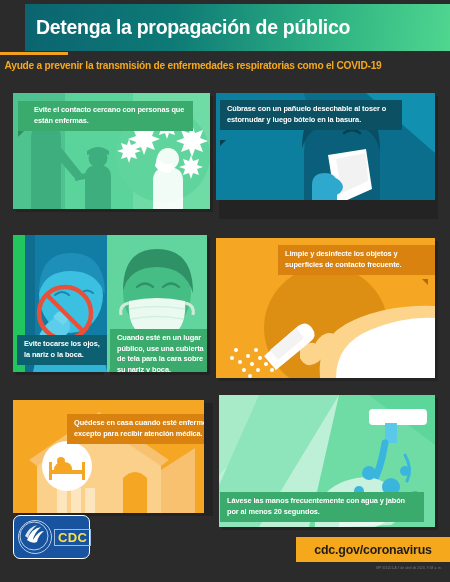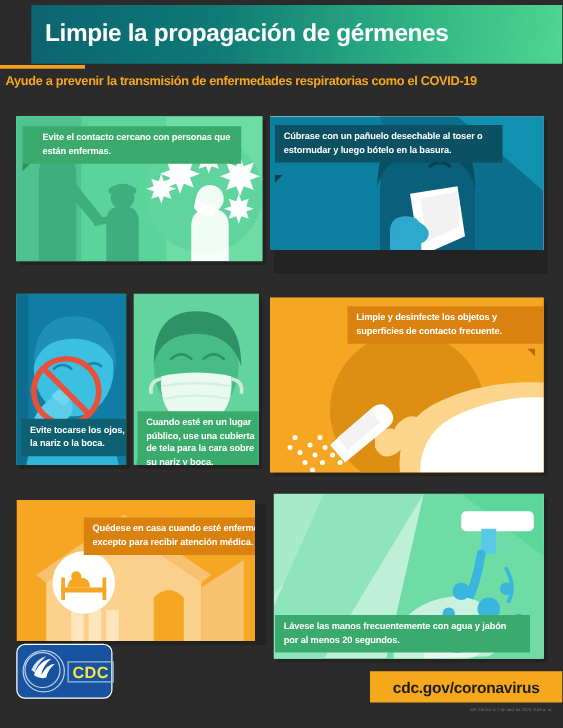--- a/index.html
+++ b/index.html
@@ -71,21 +71,21 @@
   .fineprint{
     position:absolute;right:8px;top:566px;color:#7b7b7b;font-size:3.2px;
     letter-spacing:.1px;text-align:right;
   }
 </style>
 </head>
 <body>
 
 <div class="header-wrap">
   <div class="header-bar">
-    <div class="header-title">Limpie la propagación de gérmenes</div>
+    <div class="header-title">Detenga la propagación de público</div>
   </div>
   <div class="header-underline"></div>
 </div>
 
 <div class="subtitle">Ayude a prevenir la transmisión de enfermedades respiratorias como el COVID-19</div>
 
 <div class="shadow" style="left:16px;top:96px;width:197px;height:116px;"></div>
 <div class="panel" style="left:13px;top:93px;width:197px;height:116px;background:#6fdca6;">
   <svg width="197" height="116" viewBox="0 0 197 116">
     <rect x="0" y="0" width="197" height="116" fill="#6fdca6"></rect>
@@ -136,21 +136,21 @@
     <path d="M120 66 L150 60 L152 88 L126 100 Z" fill="#f2f2f2"></path>
 
     <path d="M96 123 L96 92 q0 -12 13 -12 q12 0 12 12 l0 31 Z" fill="#2ea8cd"></path>
     <path d="M104 86 q12 -6 20 2 q6 6 0 12 q-12 8 -22 0 Z" fill="#2ea8cd"></path>
   </svg>
   <div class="bubble dteal" style="left:4px;top:7px;width:168px;">Cúbrase con un pañuelo desechable al toser o estornudar y luego bótelo en la basura.</div>
   <div class="tail" style="left:4px;top:47px;border-left:6px solid #073f4f;border-bottom:6px solid transparent;"></div>
 </div>
 
 <div class="shadow" style="left:16px;top:238px;width:88px;height:137px;"></div>
-<div class="panel" style="left:13px;top:235px;width:88px;height:137px;background:#22c55e;">
+<div class="panel" style="left:13px;top:235px;width:88px;height:137px;background:#22c55e;padding-left:12px;">
   <svg width="88" height="137" viewBox="0 0 88 137">
     <rect x="0" y="0" width="88" height="137" fill="#127da4"></rect>
     <rect x="0" y="0" width="10" height="137" fill="#0f6d92"></rect>
 
     <path d="M8 137 q6 -36 36 -36 q32 0 38 36 Z" fill="#2fb4d8"></path>
 
     <ellipse cx="46" cy="60" rx="32" ry="38" fill="#3cc0e2"></ellipse>
 
     <path d="M14 58 q0 -40 32 -40 q34 0 34 42 q-8 -24 -34 -24 q-26 0 -32 22 Z" fill="#1d8fb8"></path>
 

